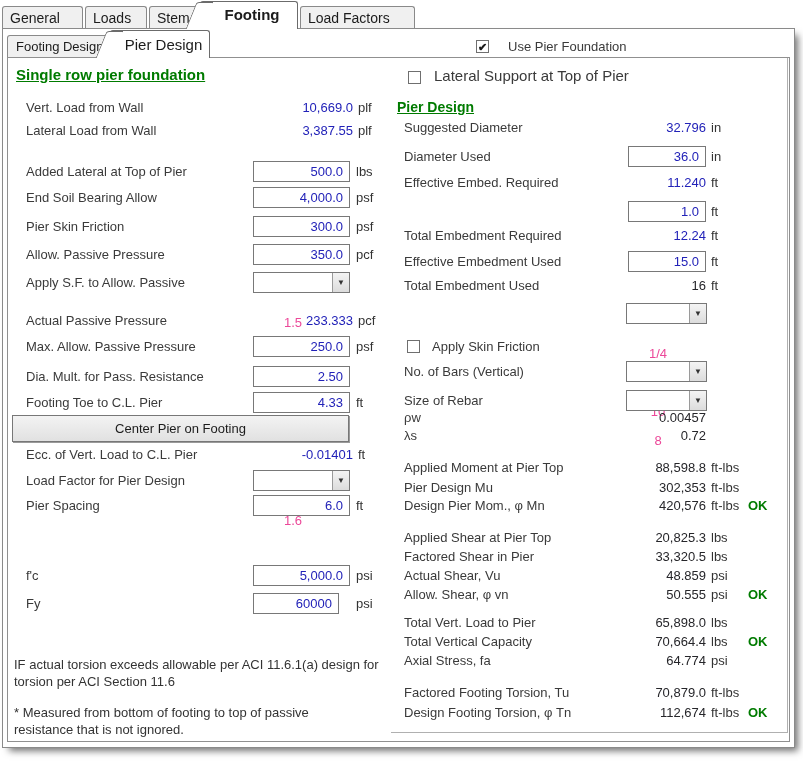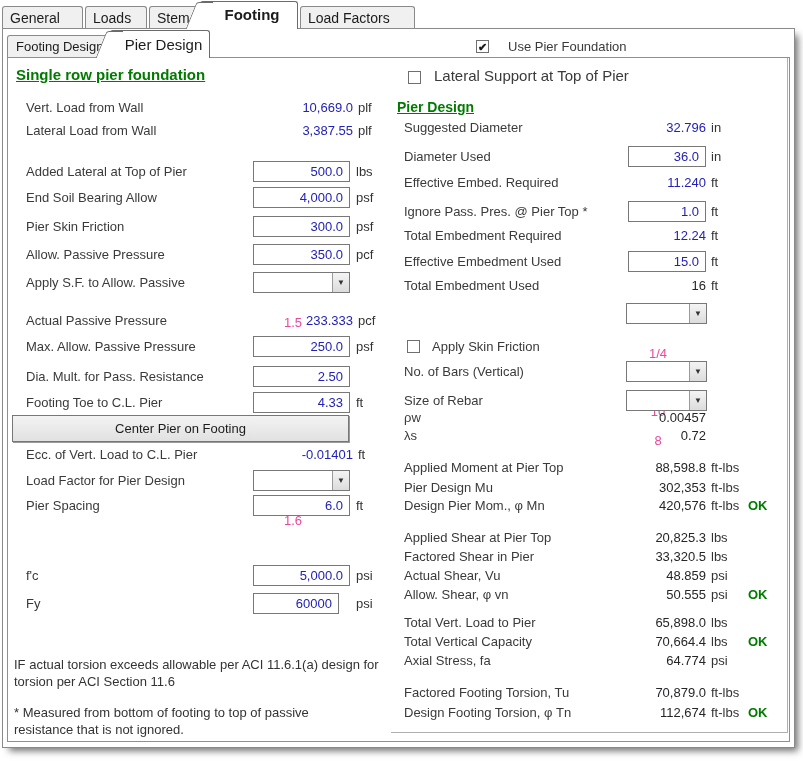--- a/index.html
+++ b/index.html
@@ -166,21 +166,20 @@
   <span class="unit" style="left:711px;top:120px">in</span>
 
   <span class="lbl" style="left:404px;top:149px">Diameter Used</span>
   <input class="tbox" style="left: 628px; top: 146px; width: 78px;" value="36.0">
   <span class="unit" style="left:711px;top:149px">in</span>
 
   <span class="lbl" style="left:404px;top:175px">Effective Embed. Required</span>
   <span class="val" style="left:591px;top:175px">11.240</span>
   <span class="unit" style="left:711px;top:175px">ft</span>
 
-  <span class="lbl" style="left:404px;top:204px">Ignore Pass. Pres. @ Pier Top *</span>
   <input class="tbox" style="left: 628px; top: 201px; width: 78px;" value="1.0">
   <span class="unit" style="left:711px;top:204px">ft</span>
 
   <span class="lbl" style="left:404px;top:228px">Total Embedment Required</span>
   <span class="val" style="left:591px;top:228px">12.24</span>
   <span class="unit" style="left:711px;top:228px">ft</span>
 
   <span class="lbl" style="left:404px;top:254px">Effective Embedment Used</span>
   <input class="tbox" style="left: 628px; top: 251px; width: 78px;" value="15.0">
   <span class="unit" style="left:711px;top:254px">ft</span>

